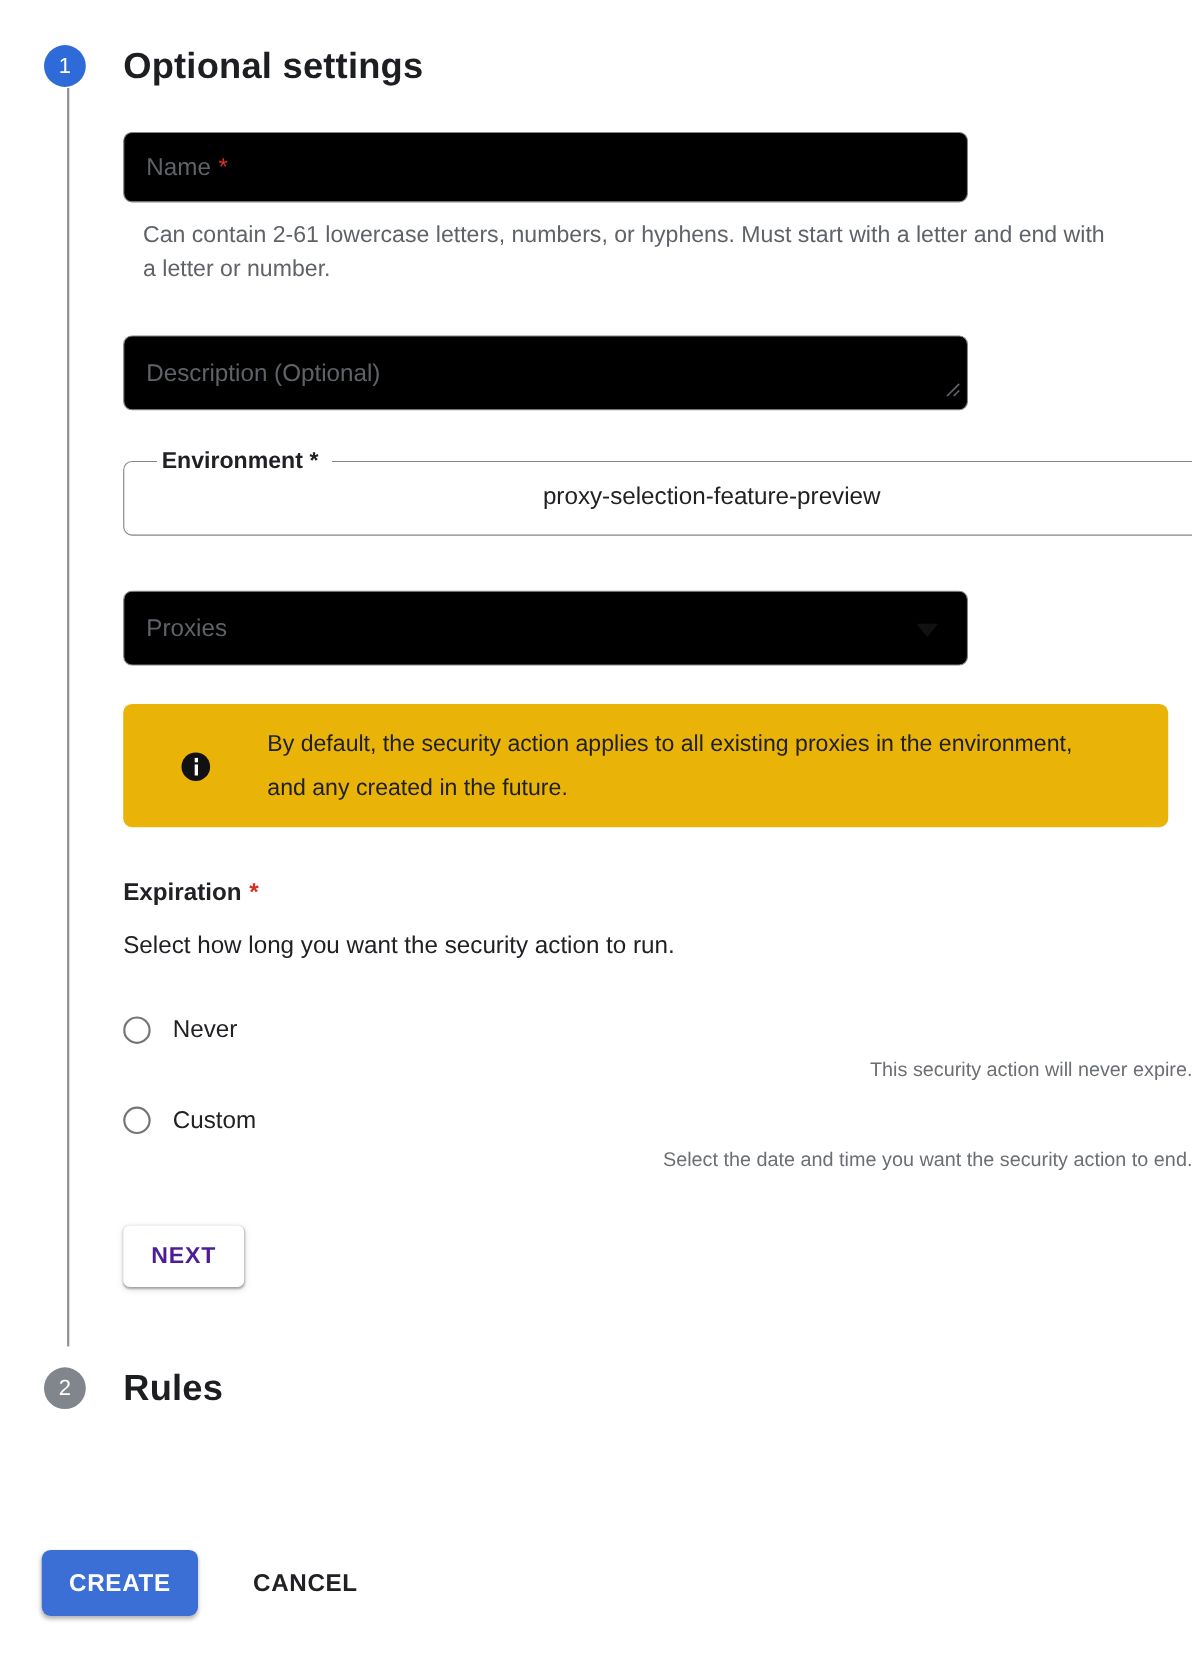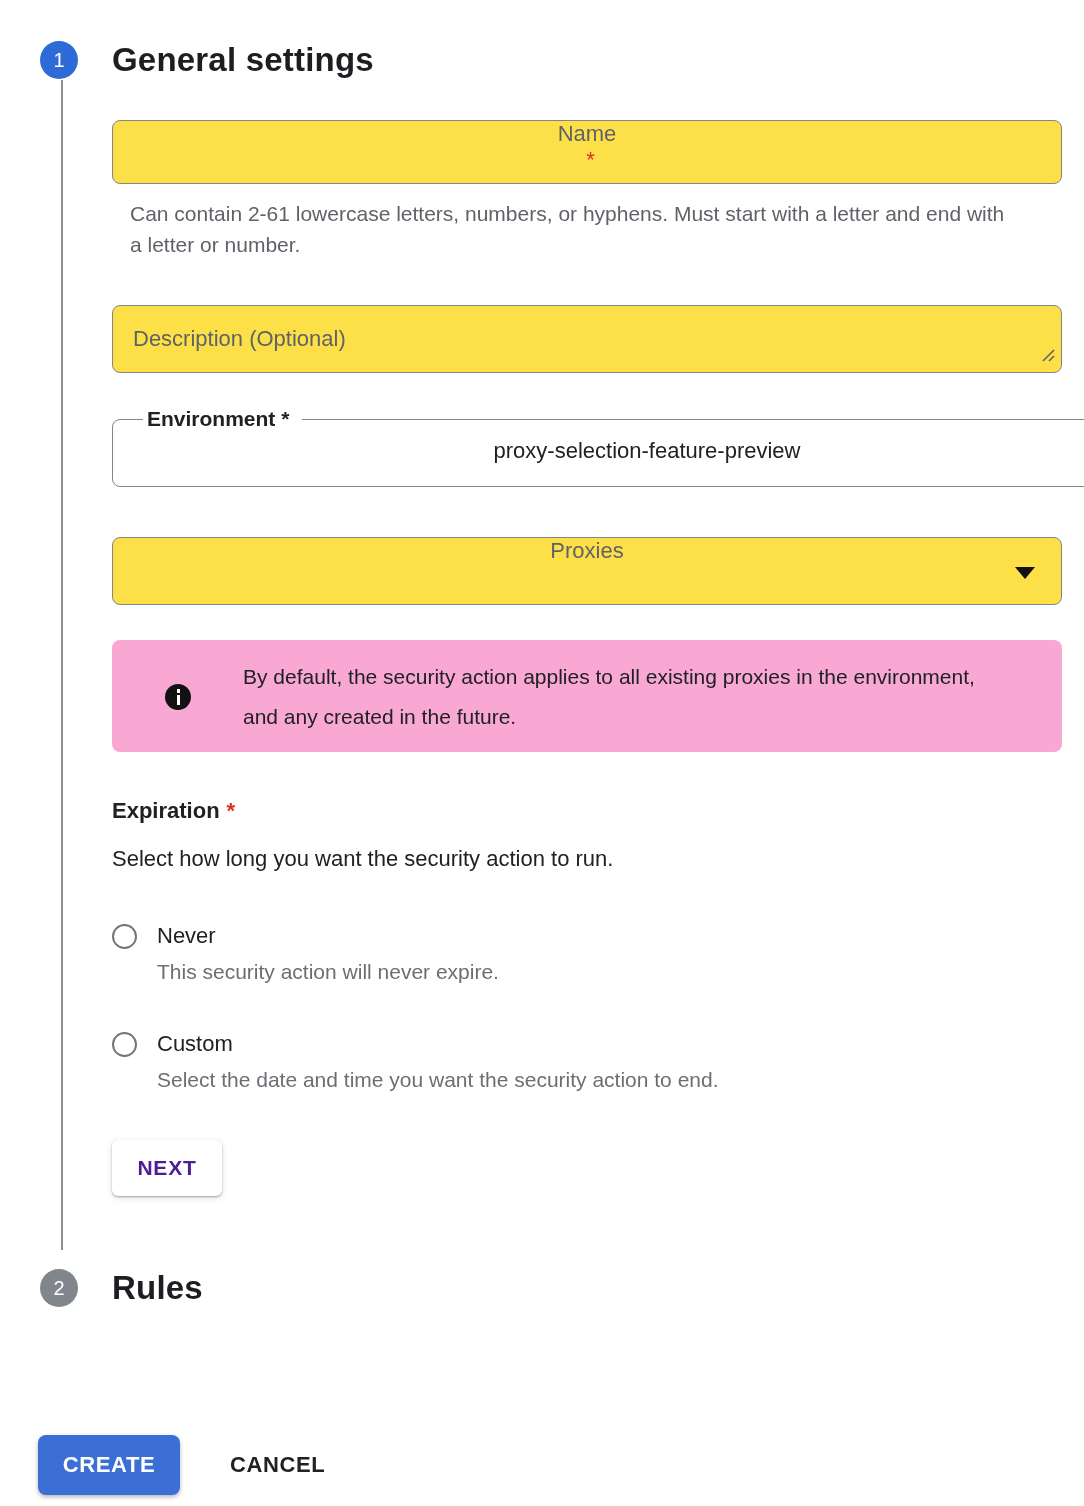--- a/index.html
+++ b/index.html
@@ -24,29 +24,28 @@
   .step-title { margin-left: 34px; font-size: 33px; font-weight: 700; color: #1c1e21; letter-spacing: 0.2px; }
 
   .step-body {
     margin-left: 61px;
     border-left: 2px solid #8a8f94;
     padding: 24px 0 54px 49px;
   }
 
   
   .field-box {
-    width: 950px;
+    width: 768px;
     border: 1.5px solid #80868b;
     border-radius: 8px;
     display: flex; align-items: center;
     padding: 0 20px;
     position: relative;
-    background: #fde047;
+    background: #000000;
     cursor: text;
-    flex-direction: column;
   }
   .name-box { height: 64px; margin-top: 16px; }
   .desc-box { height: 68px; margin-top: 45px; align-items: flex-start; padding-top: 20px; }
   .prox-box { height: 68px; margin-top: 50px; cursor: pointer; }
   .placeholder { color: #5f6368; font-size: 22px; }
   .req { color: #d93025; margin-left: 7px; font-size: 22px; }
   .helper {
     margin: 14px 0 0 18px; width: 880px;
     color: #5f6368; font-size: 21px; line-height: 31px;
   }
@@ -69,21 +68,21 @@
   .env-field legend {
     margin-left: 10px; padding: 0 12px 0 4px;
     font-size: 21px; font-weight: 700; color: #202124; line-height: 24px;
   }
   .env-field legend .req { font-size: 21px; color: #202124; font-weight: 700; margin-left: 6px; }
   .env-value { font-size: 22px; color: #202124; display: block; margin-top: 7px; text-align: center; }
 
   
   .banner {
     width: 950px; margin-top: 35px; min-height: 112px;
-    background: #f9a8d4; border-radius: 8px;
+    background: #eab308; border-radius: 8px;
     display: flex; align-items: center;
     padding: 17px 20px 15px 53px;
   }
   .info-icon {
     width: 26px; height: 26px; border-radius: 50%; background: #111111;
     position: relative; flex: 0 0 26px;
   }
   .info-icon::before {
     content: ""; position: absolute; left: 11.5px; top: 5px;
     width: 3px; height: 4px; background: #ffffff;
@@ -93,28 +92,28 @@
     width: 3px; height: 10px; background: #ffffff;
   }
   .banner-text { margin-left: 52px; max-width: 768px; font-size: 21px; line-height: 40px; color: #202124; }
 
   
   .exp-label { margin-top: 46px; font-size: 22px; font-weight: 700; line-height: 26px; }
   .exp-label .req { font-size: 22px; font-weight: 700; }
   .exp-desc { margin-top: 22px; font-size: 22px; line-height: 26px; color: #202124; }
 
   .radio-group { margin-top: 50px; }
-  .radio-option + .radio-option { margin-top: 44px; }
+  .radio-option + .radio-option { margin-top: 18px; }
   .radio-row { display: flex; align-items: center; cursor: pointer; }
   .radio-circle {
     width: 25px; height: 25px; border-radius: 50%;
     border: 2.5px solid #757575; background: #fff; flex: 0 0 25px;
   }
   .radio-label { margin-left: 20px; font-size: 22px; color: #202124; line-height: 28px; }
-  .radio-desc { margin: 8px 0 0 45px; font-size: 21px; color: #6b6f73; line-height: 28px; }
+  .radio-desc { margin: 8px 0 0 45px; font-size: 18px; color: #6b6f73; line-height: 28px; text-align: right; }
 
   
   .next-btn {
     margin-top: 46px; width: 110px; height: 56px;
     background: #ffffff; border: none; border-radius: 6px;
     box-shadow: 0 1px 2px rgba(0,0,0,0.3), 0 2px 6px rgba(60,64,67,0.15);
     color: #4c1d95; font-size: 21px; font-weight: 700; letter-spacing: 0.8px;
     font-family: inherit; cursor: pointer;
   }
   .footer { margin-top: 127px; padding-left: 38px; display: flex; align-items: center; }
@@ -131,21 +130,21 @@
     font-family: inherit; cursor: pointer;
   }
 </style>
 </head>
 <body>
 
 <div class="step-header">
   <div class="step-circle active">
     <span>1</span>
   </div>
-  <div class="step-title">General settings</div>
+  <div class="step-title">Optional settings</div>
 </div>
 
 <div class="step-body">
 
   
   <div class="field-box name-box">
     <span class="placeholder">Name</span>
     <span class="req">*</span>
   </div>
   <div class="helper">Can contain 2-61 lowercase letters, numbers, or hyphens. Must start with a letter and end with a letter or number.</div>

